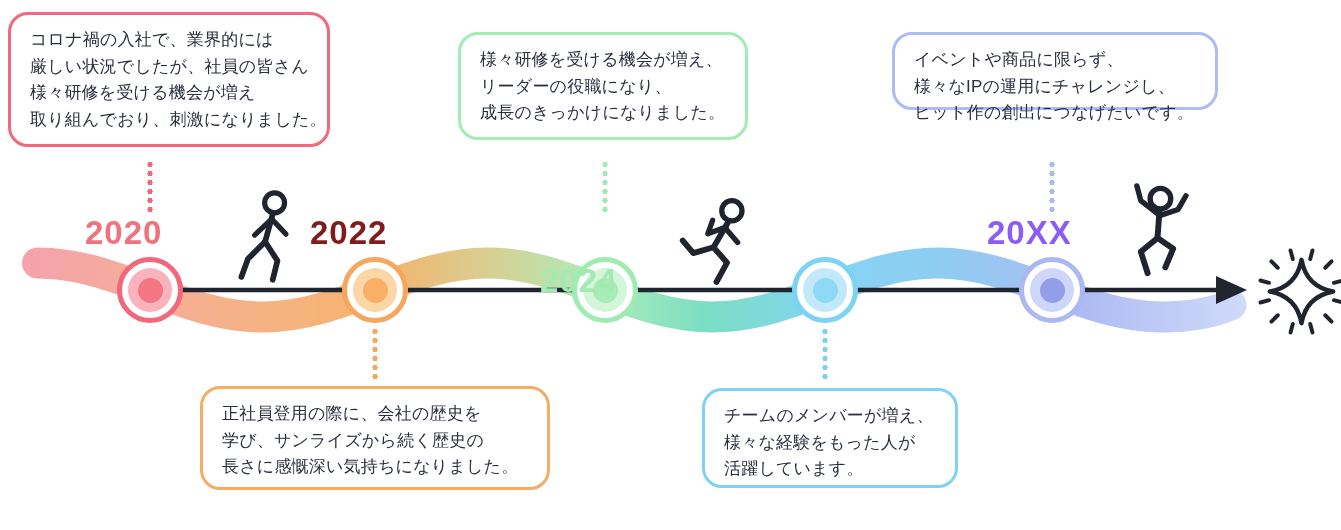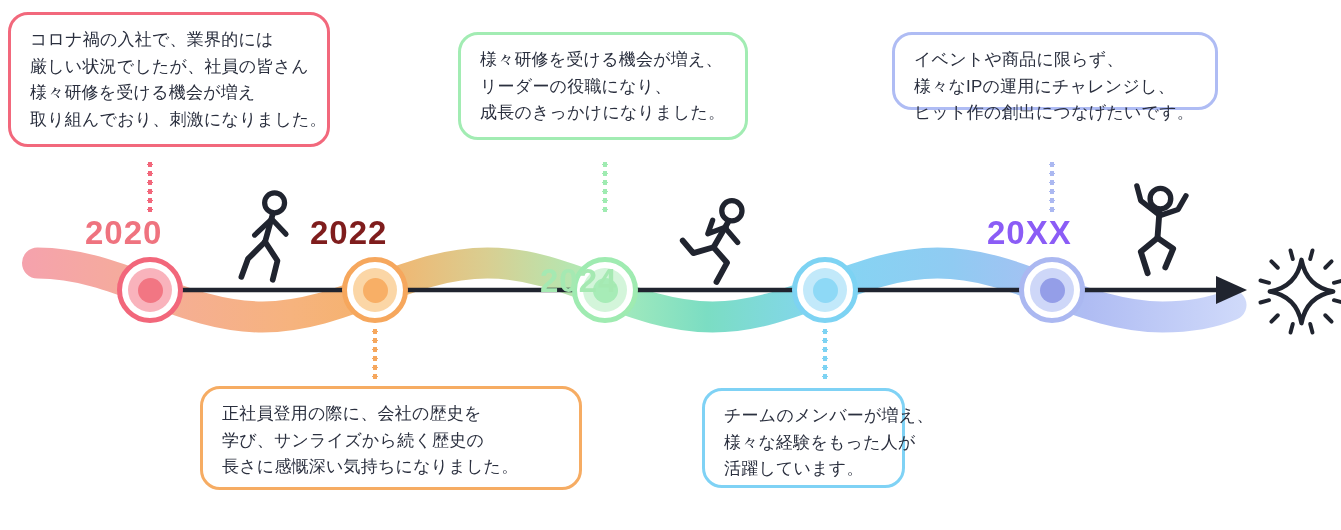--- a/index.html
+++ b/index.html
@@ -157,33 +157,33 @@
     </g>
   </svg>
 
   <div class="bubble" style="left: 8px; top: 12px; width: 322px; height: 135px; --bc: #F2687C;">
     <div class="ln">コロナ禍の入社で、業界的には</div>
     <div class="ln">厳しい状況でしたが、社員の皆さん</div>
     <div class="ln">様々研修を受ける機会が増え</div>
     <div class="ln">取り組んでおり、刺激になりました。</div>
   </div>
 
-  <div class="bubble" style="left: 200px; top: 386px; width: 382px; height: 104px; --bc: #F6AC63;">
+  <div class="bubble" style="left: 200px; top: 386px; width: 350px; height: 104px; --bc: #F6AC63;">
     <div class="ln">正社員登用の際に、会社の歴史を</div>
     <div class="ln">学び、サンライズから続く歴史の</div>
     <div class="ln">長さに感慨深い気持ちになりました。</div>
   </div>
 
   <div class="bubble" style="left: 458px; top: 32px; width: 290px; height: 108px; --bc: #A2ECB3;">
     <div class="ln">様々研修を受ける機会が増え、</div>
     <div class="ln">リーダーの役職になり、</div>
     <div class="ln">成長のきっかけになりました。</div>
   </div>
 
-  <div class="bubble" style="left: 702px; top: 388px; width: 203px; height: 100px; --bc: #7FD2F5;">
+  <div class="bubble" style="left: 702px; top: 388px; width: 256px; height: 100px; --bc: #7FD2F5;">
     <div class="ln">チームのメンバーが増え、</div>
     <div class="ln">様々な経験をもった人が</div>
     <div class="ln">活躍しています。</div>
   </div>
 
   <div class="bubble" style="left: 892px; top: 32px; width: 326px; height: 78px; --bc: #AFBCF4;">
     <div class="ln">イベントや商品に限らず、</div>
     <div class="ln">様々なIPの運用にチャレンジし、</div>
     <div class="ln">ヒット作の創出につなげたいです。</div>
   </div>

